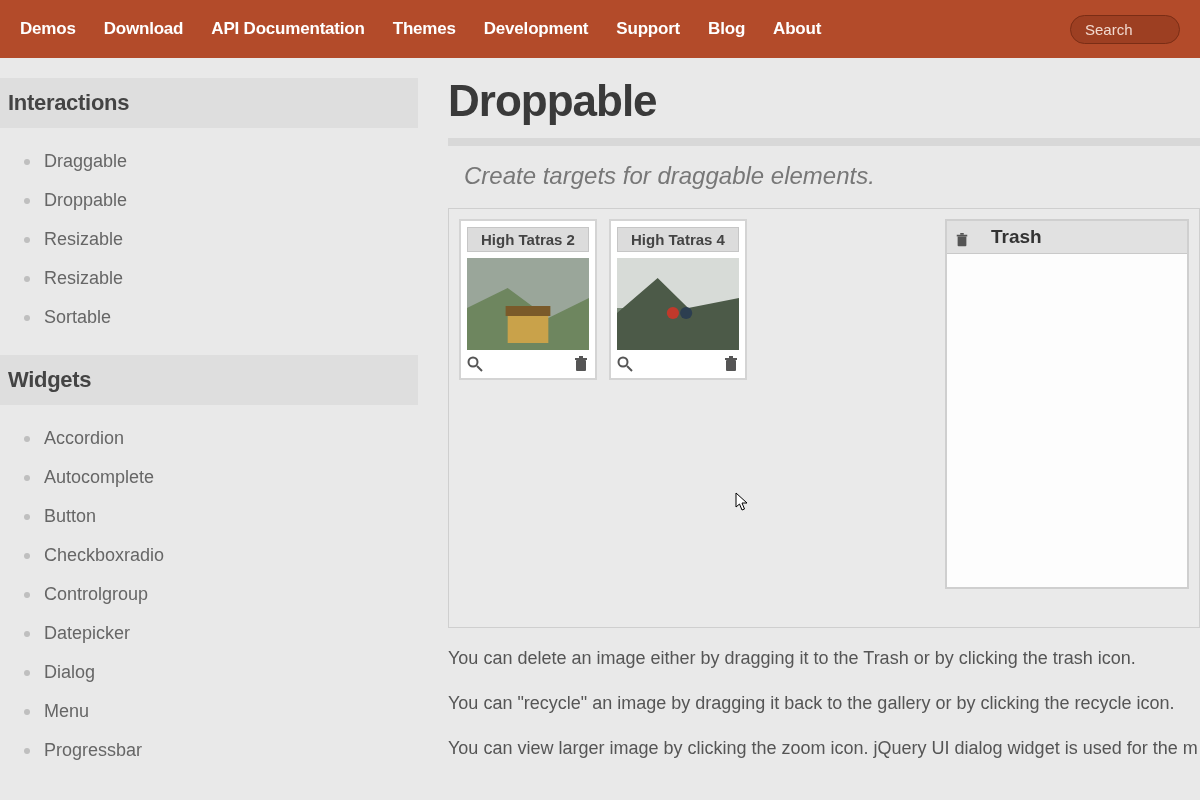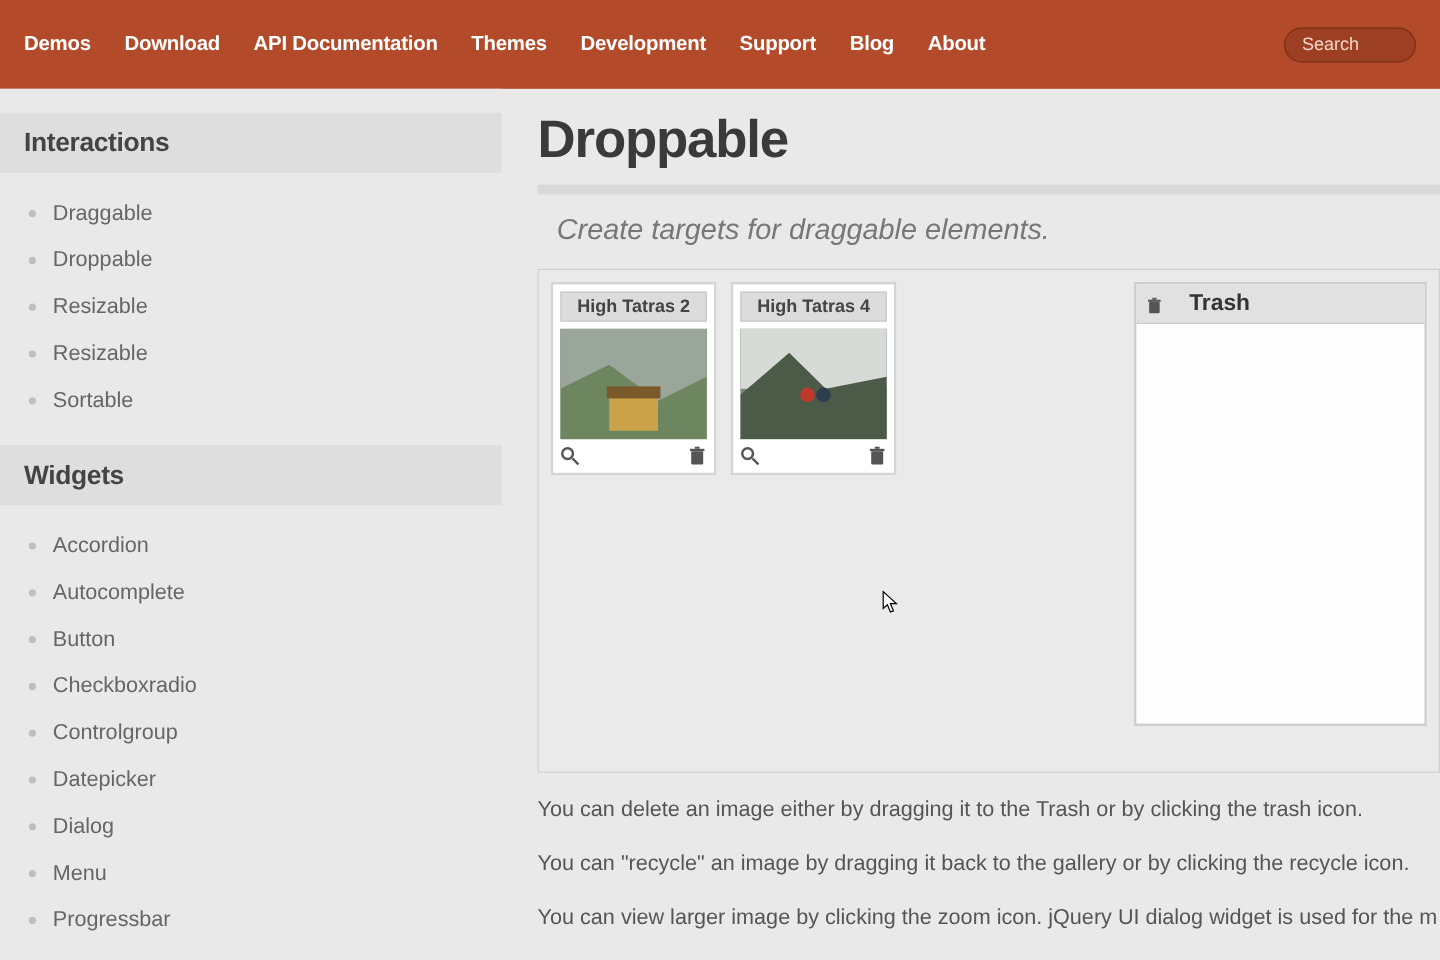--- a/index.html
+++ b/index.html
@@ -8,21 +8,21 @@
     background: #e9e9e9;
     color: #333;
     width: 1200px;
     height: 800px;
     overflow: hidden;
   }
   .topnav {
     background: #b34b2a;
     display: flex;
     align-items: center;
-    height: 74px;
+    height: 58px;
     padding: 0 20px;
   }
   .topnav .nav-links {
     display: flex;
     gap: 28px;
     flex: 1;
   }
   .topnav a {
     color: #fff;
     font-weight: bold;
@@ -48,21 +48,21 @@
   .sidebar {
     width: 420px;
     background: #e9e9e9;
     padding-top: 20px;
   }
   .side-section-header {
     background: #dedede;
     font-weight: bold;
     font-size: 22px;
     color: #444;
-    padding: 12px 20px;
+    padding: 12px 8px;
     margin-bottom: 14px;
     letter-spacing: -0.3px;
   }
   .side-list {
     list-style: none;
     padding: 0 0 18px 24px;
     text-align: right;
   }
   .side-list li {
     display: flex;

